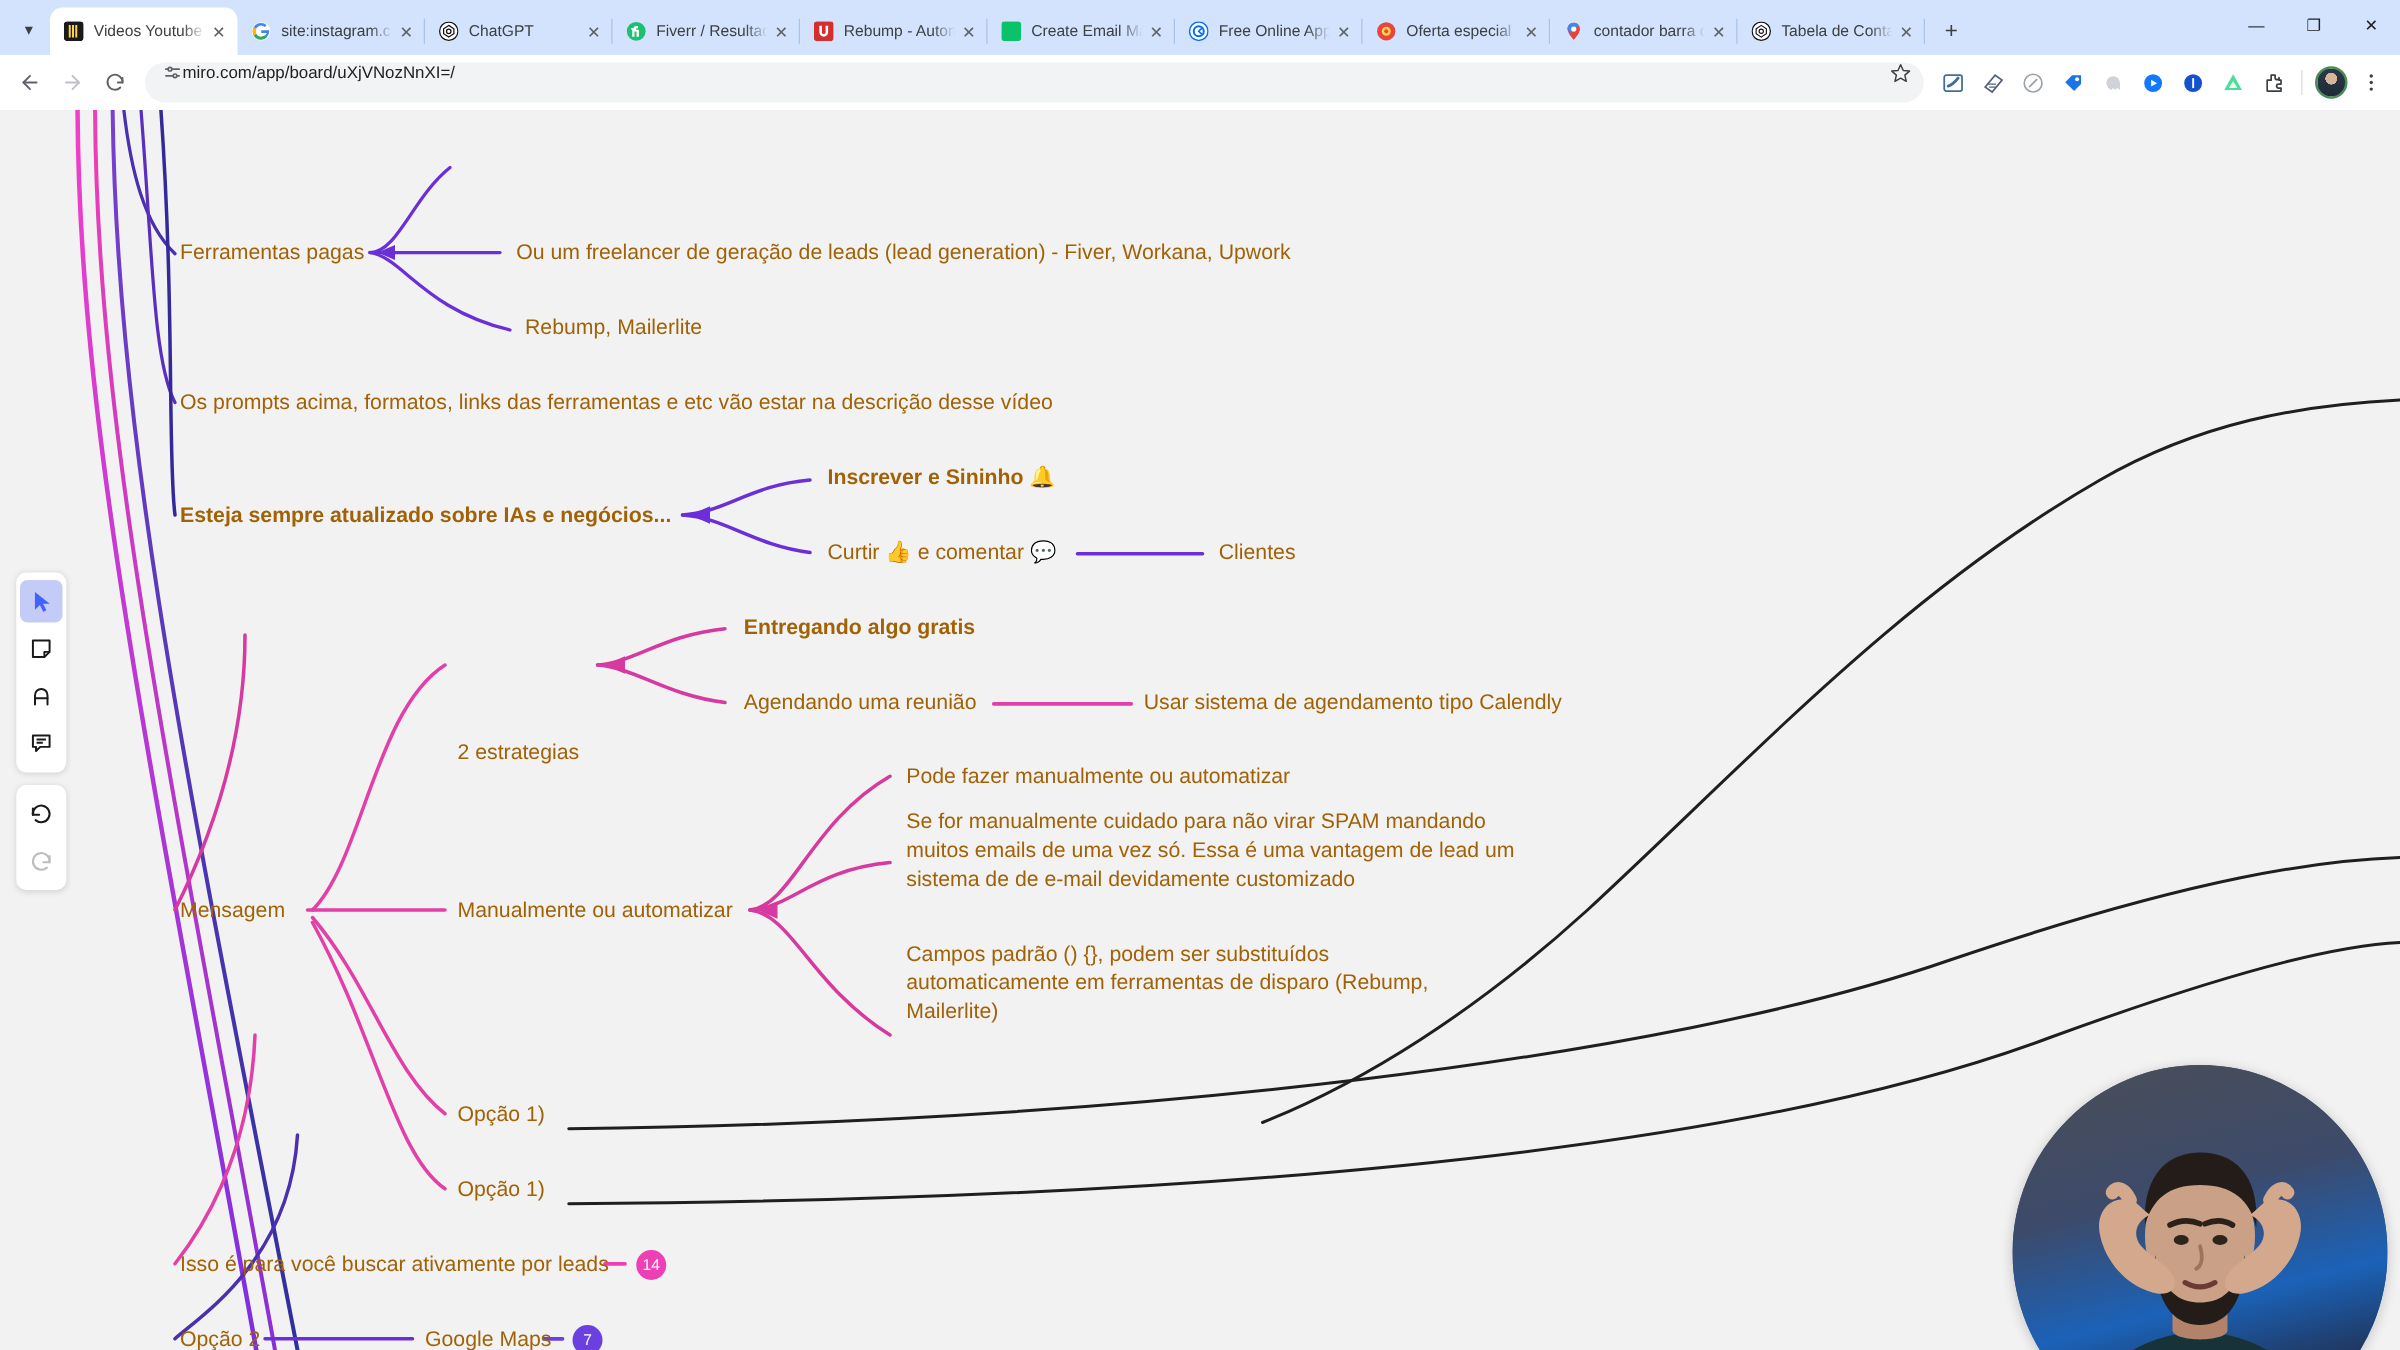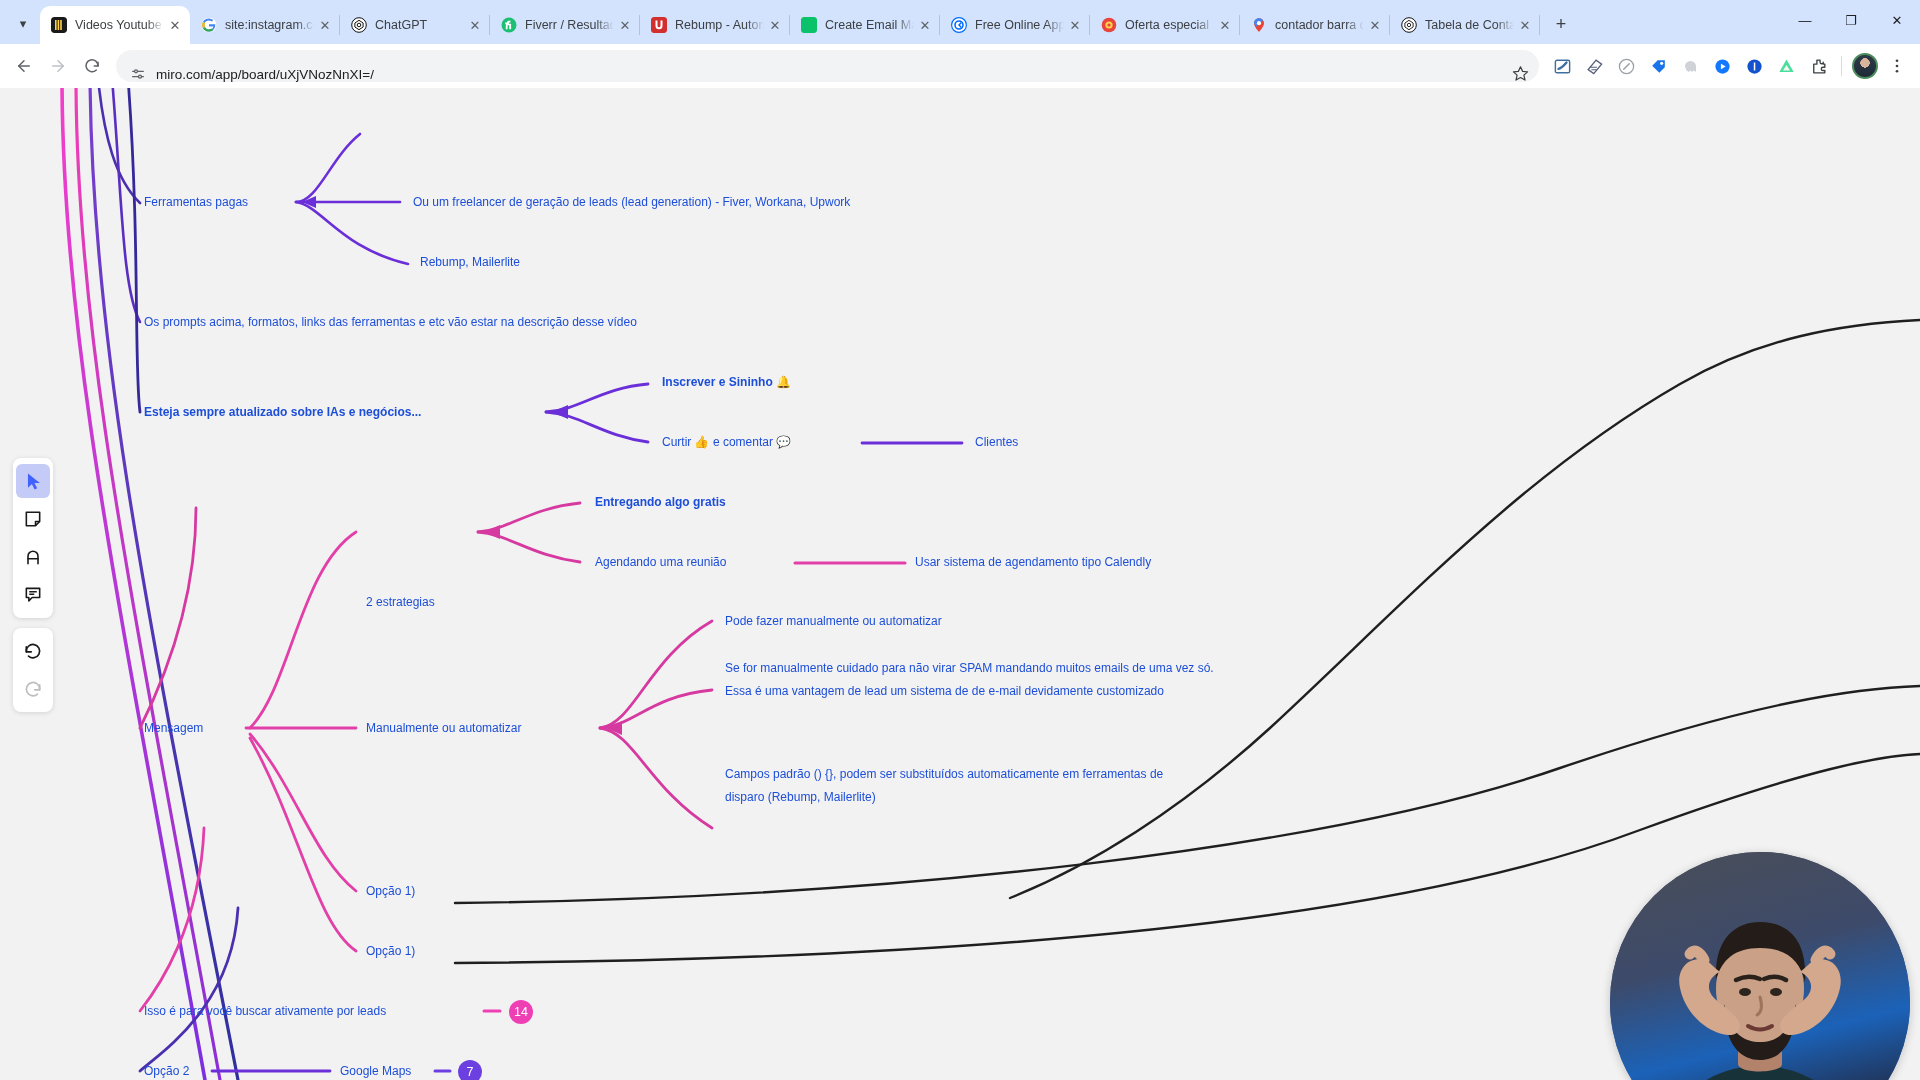--- a/index.html
+++ b/index.html
@@ -113,24 +113,23 @@
     cursor: pointer;
     flex: 0 0 auto;
   }
   .nav-btn.disabled { color: #bdc1c6; }
   .omnibox {
     flex: 1 1 auto;
     height: 32px;
     background: #f1f3f4;
     border-radius: 16px;
     display: flex;
-    align-items: flex-end;
+    align-items: flex-start;
     padding: 0 10px 0 14px;
     margin: 0 6px;
-    gap: 10px;
   }
   .omnibox .url {
     flex: 1 1 auto;
     font-size: 13.5px;
     color: #202124;
     white-space: nowrap;
     overflow: hidden;
   }
   .ext-strip { display: flex; align-items: center; gap: 2px; flex: 0 0 auto; }
   .ext-icon {
@@ -157,22 +156,22 @@
     overflow: hidden;
   }
   .canvas svg.wires {
     position: absolute; left: 0; top: 0;
     width: 1920px; height: 992px;
     pointer-events: none;
   }
 
   .node {
     position: absolute;
-    font-size: 12px;
-    color: #1d4ed8;
+    font-size: 17px;
+    color: #a16207;
     line-height: 23px;
     white-space: nowrap;
   }
   .node.wrap { white-space: normal; }
   .node.bold { font-weight: bold; }
 
   .badge {
     display: inline-flex;
     align-items: center; justify-content: center;
     min-width: 24px; height: 24px;

